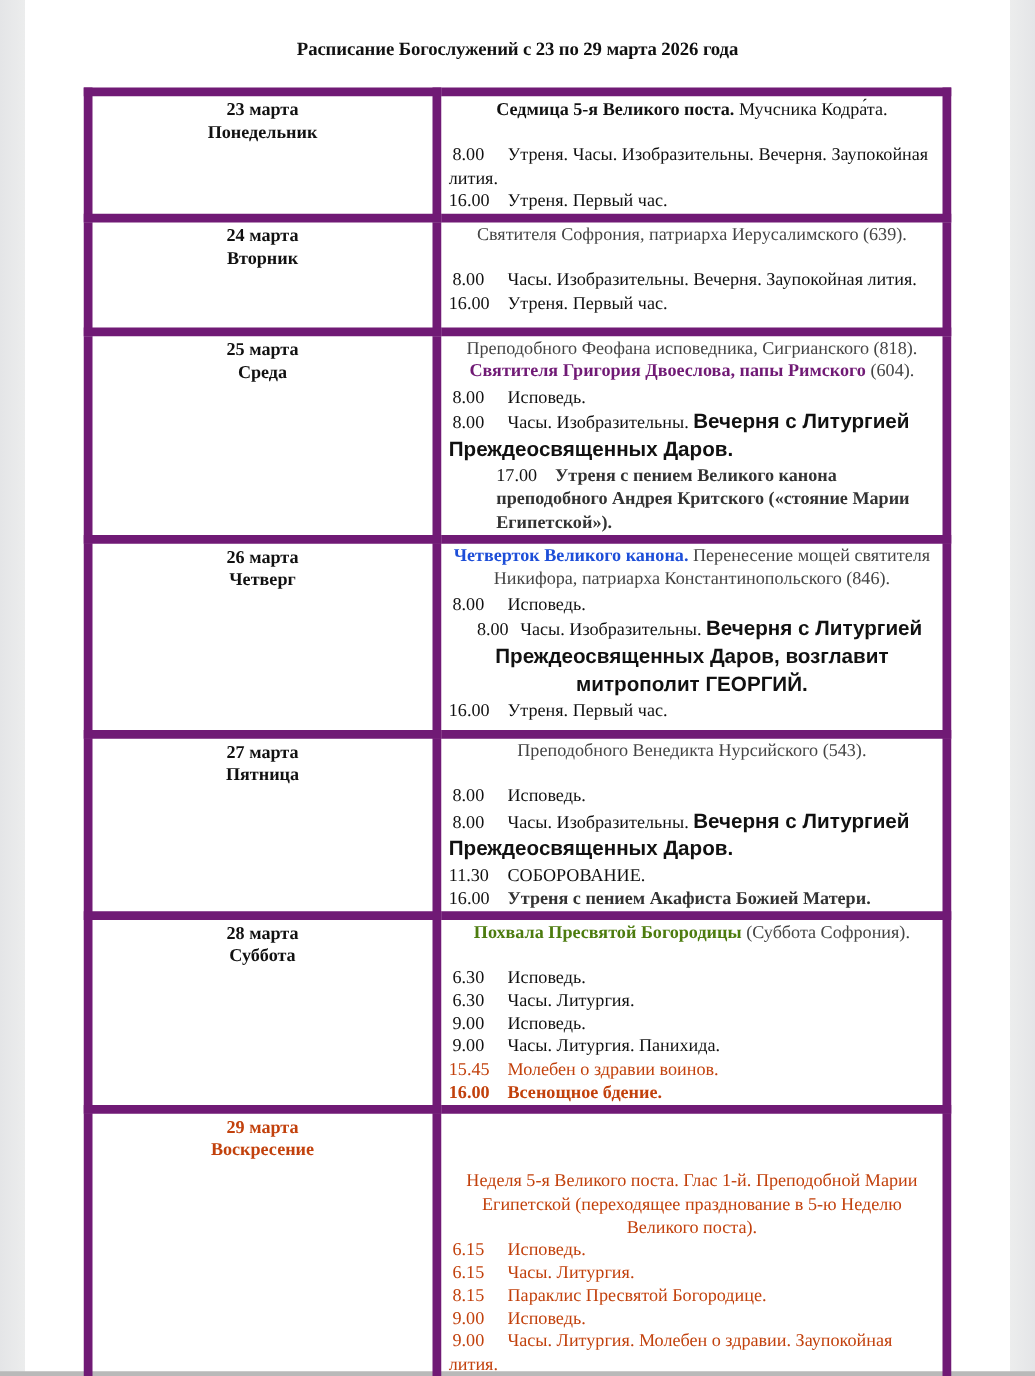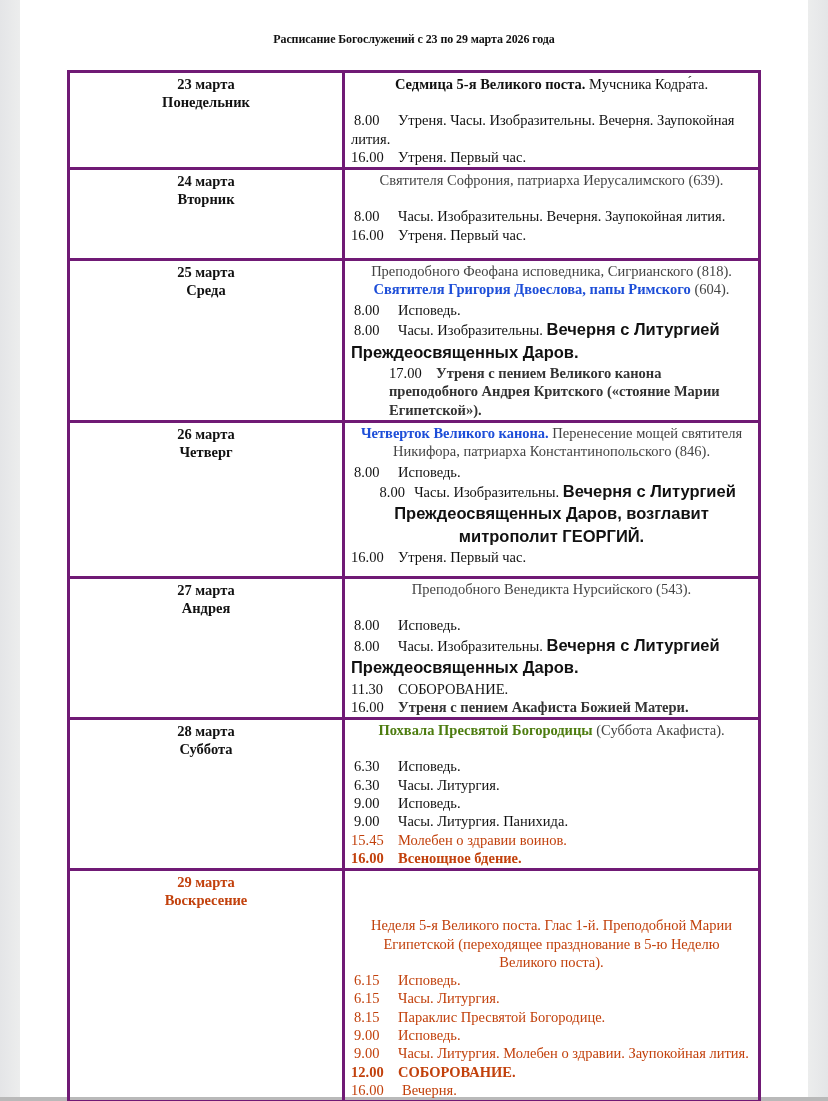--- a/index.html
+++ b/index.html
@@ -12,28 +12,28 @@
   }
   .page {
     position: absolute; left: 20px; top: 0; width: 788px; height: 1097px;
     background: #fff;
   }
   .bottom-bar {
     position: absolute; left: 0; top: 1097px; width: 828px; height: 4px; background: #b9b9b9;
   }
   .doc-title {
     position: absolute; left: 0; width: 828px; top: 32px; text-align: center;
-    font-weight: bold; font-size: 12px; letter-spacing: -0.1px;
+    font-weight: bold; font-size: 15px; letter-spacing: -0.1px;
   }
   table.schedule {
     position: absolute; left: 67px; top: 70px; width: 694px;
     border-collapse: collapse; table-layout: fixed;
   }
   table.schedule td {
-    border: 3px solid #701a75; vertical-align: top; padding: 0;
+    border: 7px solid #701a75; vertical-align: top; padding: 0;
   }
   td.day-cell { width: 272px; text-align: center; font-weight: bold; font-size: 14.5px; line-height: 18px; padding-top: 2px !important; }
   td.svc-cell { padding: 1px 6px 1px 6px !important; font-size: 14.5px; line-height: 18.3px; }
   .red { color: #c2410c; }
   .grey { color: #444; }
   .feast { text-align: center; }
   .b { font-weight: bold; }
   .big { font-family: "Liberation Sans", "DejaVu Sans", sans-serif; font-weight: bold; font-size: 16.5px; line-height: 21.5px; }
   .svc { white-space: normal; }
   .t { display: inline-block; width: 44px; padding-left: 3px; font-family: Liberation Serif, serif; }
@@ -76,21 +76,21 @@
       <div class="svc"><span class="t wide">16.00</span><span>Утреня. Первый час.</span></div>
     </td>
   </tr>
 
   <tr style="height:153px;">
     <td class="day-cell">
       <div>25 марта</div>
       <div>Среда</div>
     </td>
     <td class="svc-cell">
-      <div class="feast grey"><span>Преподобного Феофана исповедника, Сигрианского (818). </span><span class="b" style="color:#1d4ed8">Святителя Григория Двоеслова, папы Римского</span><span> (604).</span></div>
+      <div class="feast grey"><span>Преподобного Феофана исповедника, Сигрианского (818). </span><span class="b" style="color:#701a75">Святителя Григория Двоеслова, папы Римского</span><span> (604).</span></div>
       <div class="svc" style="margin-top:2px;"><span class="t">8.00</span><span>Исповедь.</span></div>
       <div class="svc" style="line-height:21.5px;"><span class="t">8.00</span><span>Часы. Изобразительны. </span><span class="big">Вечерня с Литургией Преждеосвященных Даров.</span></div>
       <div class="svc b" style="color:#333;margin-left:38px;"><span class="t wide" style="font-weight:normal;color:#111">17.00</span><span>Утреня с пением Великого канона преподобного Андрея Критского («стояние Марии Египетской»).</span></div>
     </td>
   </tr>
 
   <tr style="height:156px;">
     <td class="day-cell">
       <div>26 марта</div>
       <div>Четверг</div>
@@ -99,39 +99,39 @@
       <div class="feast grey"><span class="b" style="color:#1d4ed8">Четверток Великого канона.</span><span> Перенесение мощей святителя Никифора, патриарха Константинопольского (846).</span></div>
       <div class="svc" style="margin-top:2px;"><span class="t">8.00</span><span>Исповедь.</span></div>
       <div class="svc" style="line-height:21.5px;text-align:center;"><span class="t">8.00</span><span>Часы. Изобразительны. </span><span class="big">Вечерня с Литургией Преждеосвященных Даров, возглавит митрополит ГЕОРГИЙ.</span></div>
       <div class="svc"><span class="t wide">16.00</span><span>Утреня. Первый час.</span></div>
     </td>
   </tr>
 
   <tr style="height:133px;">
     <td class="day-cell">
       <div>27 марта</div>
-      <div>Андрея</div>
+      <div>Пятница</div>
     </td>
     <td class="svc-cell">
       <div class="feast grey">Преподобного Венедикта Нурсийского (543).</div>
       <div class="gap"></div>
       <div class="svc"><span class="t">8.00</span><span>Исповедь.</span></div>
       <div class="svc" style="line-height:21.5px;"><span class="t">8.00</span><span>Часы. Изобразительны. </span><span class="big">Вечерня с Литургией Преждеосвященных Даров.</span></div>
       <div class="svc"><span class="t wide">11.30</span><span>СОБОРОВАНИЕ.</span></div>
       <div class="svc b" style="color:#333;"><span class="t wide" style="font-weight:normal;color:#111">16.00</span><span>Утреня с пением Акафиста Божией Матери.</span></div>
     </td>
   </tr>
 
   <tr style="height:148px;">
     <td class="day-cell">
       <div>28 марта</div>
       <div>Суббота</div>
     </td>
     <td class="svc-cell">
-      <div class="feast grey"><span class="b" style="color:#4d7c0f">Похвала Пресвятой Богородицы</span><span> (Суббота Акафиста).</span></div>
+      <div class="feast grey"><span class="b" style="color:#4d7c0f">Похвала Пресвятой Богородицы</span><span> (Суббота Софрония).</span></div>
       <div class="gap"></div>
       <div class="svc"><span class="t">6.30</span><span>Исповедь.</span></div>
       <div class="svc"><span class="t">6.30</span><span>Часы. Литургия.</span></div>
       <div class="svc"><span class="t">9.00</span><span>Исповедь.</span></div>
       <div class="svc"><span class="t">9.00</span><span>Часы. Литургия. Панихида.</span></div>
       <div class="svc red"><span class="t wide">15.45</span><span>Молебен о здравии воинов.</span></div>
       <div class="svc red b"><span class="t wide">16.00</span><span>Всенощное бдение.</span></div>
     </td>
   </tr>
 

